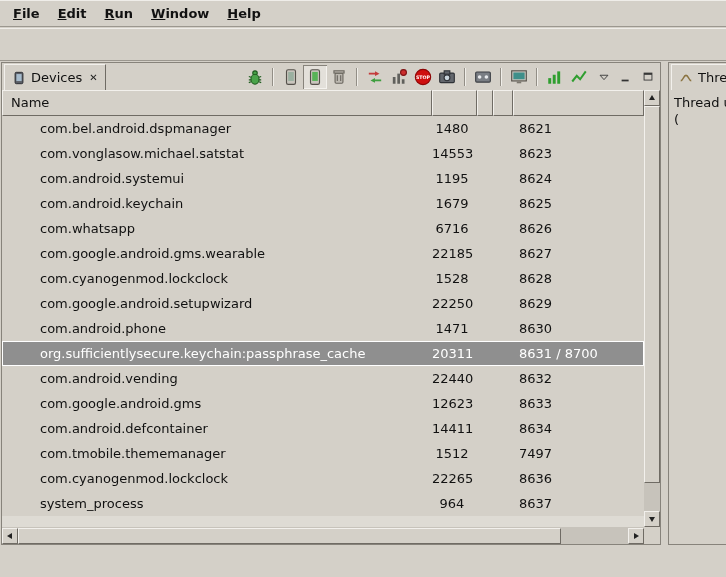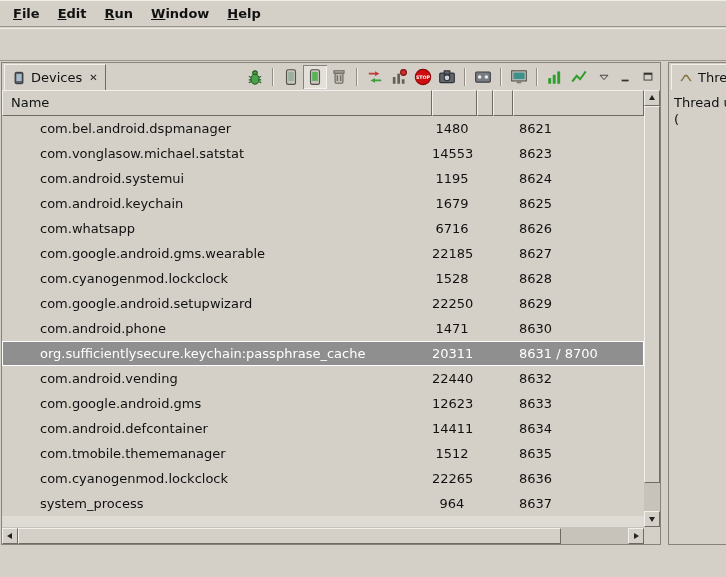--- a/index.html
+++ b/index.html
@@ -333,21 +333,21 @@
     <div class="td"></div>
     <div class="td"></div>
     <div class="td port">8634</div>
   </div>
 
   <div class="trow grid-cols">
     <div class="td name">com.tmobile.thememanager</div>
     <div class="td pid">1512</div>
     <div class="td"></div>
     <div class="td"></div>
-    <div class="td port">8635</div>
+    <div class="td port">7497</div>
   </div>
 
   <div class="trow grid-cols">
     <div class="td name">com.cyanogenmod.lockclock</div>
     <div class="td pid">22265</div>
     <div class="td"></div>
     <div class="td"></div>
     <div class="td port">8636</div>
   </div>
 

